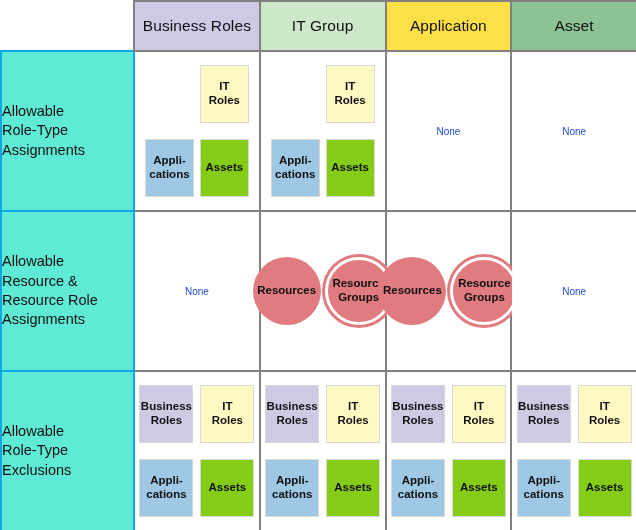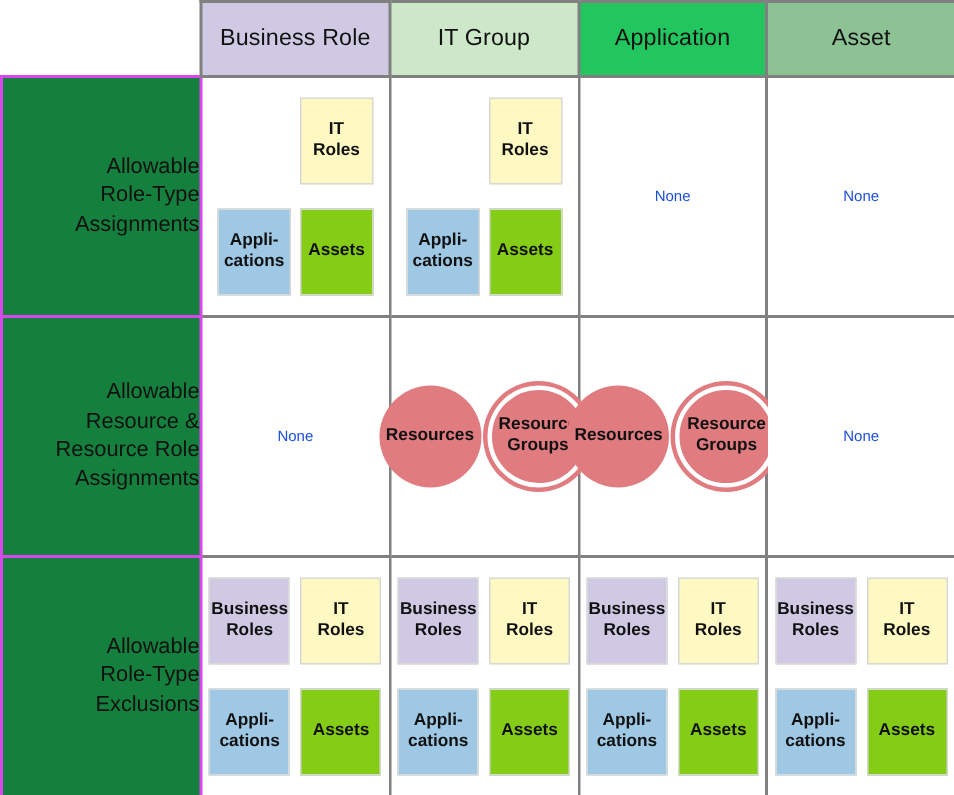--- a/index.html
+++ b/index.html
@@ -48,34 +48,33 @@
 
   td.colhead {
     border: 2px solid #808080;
     text-align: center;
     font-size: 15.5px;
     color: #111111;
     letter-spacing: .1px;
   }
   td.colhead.h-business { background: #cfc9e4; }
   td.colhead.h-itrole   { background: #cde8c9; }
-  td.colhead.h-app      { background: #22c55e; }
+  td.colhead.h-app      { background: #fde047; }
   td.colhead.h-asset    { background: #8cc294; }
 
   
   tr.body-row { height: 160px; }
 
   td.rowhead {
-    border: 2px solid #d946ef;
-    background: #15803d;
+    border: 2px solid #0ea5e9;
+    background: #5eead4;
     font-size: 14.5px;
     color: #111111;
     line-height: 1.33;
     padding: 0 0 0 8px;
-    text-align: right;
   }
   td.rowhead .rowhead-text { display: block; }
 
   td.cell {
     border: 2px solid #808080;
     background: #ffffff;
     position: relative;
   }
 
   
@@ -172,21 +171,21 @@
     <colgroup>
       <col class="c-label">
       <col class="c-col">
       <col class="c-col">
       <col class="c-col">
       <col class="c-col">
     </colgroup>
     <tbody>
       <tr class="header-row">
         <td class="corner"></td>
-        <td class="colhead h-business">Business Role</td>
+        <td class="colhead h-business">Business Roles</td>
         <td class="colhead h-itrole">IT Group</td>
         <td class="colhead h-app">Application</td>
         <td class="colhead h-asset">Asset</td>
       </tr>
 
       <tr class="body-row">
         <td class="rowhead">
           <span class="rowhead-text">Allowable</span>
           <span class="rowhead-text">Role-Type</span>
           <span class="rowhead-text">Assignments</span>

